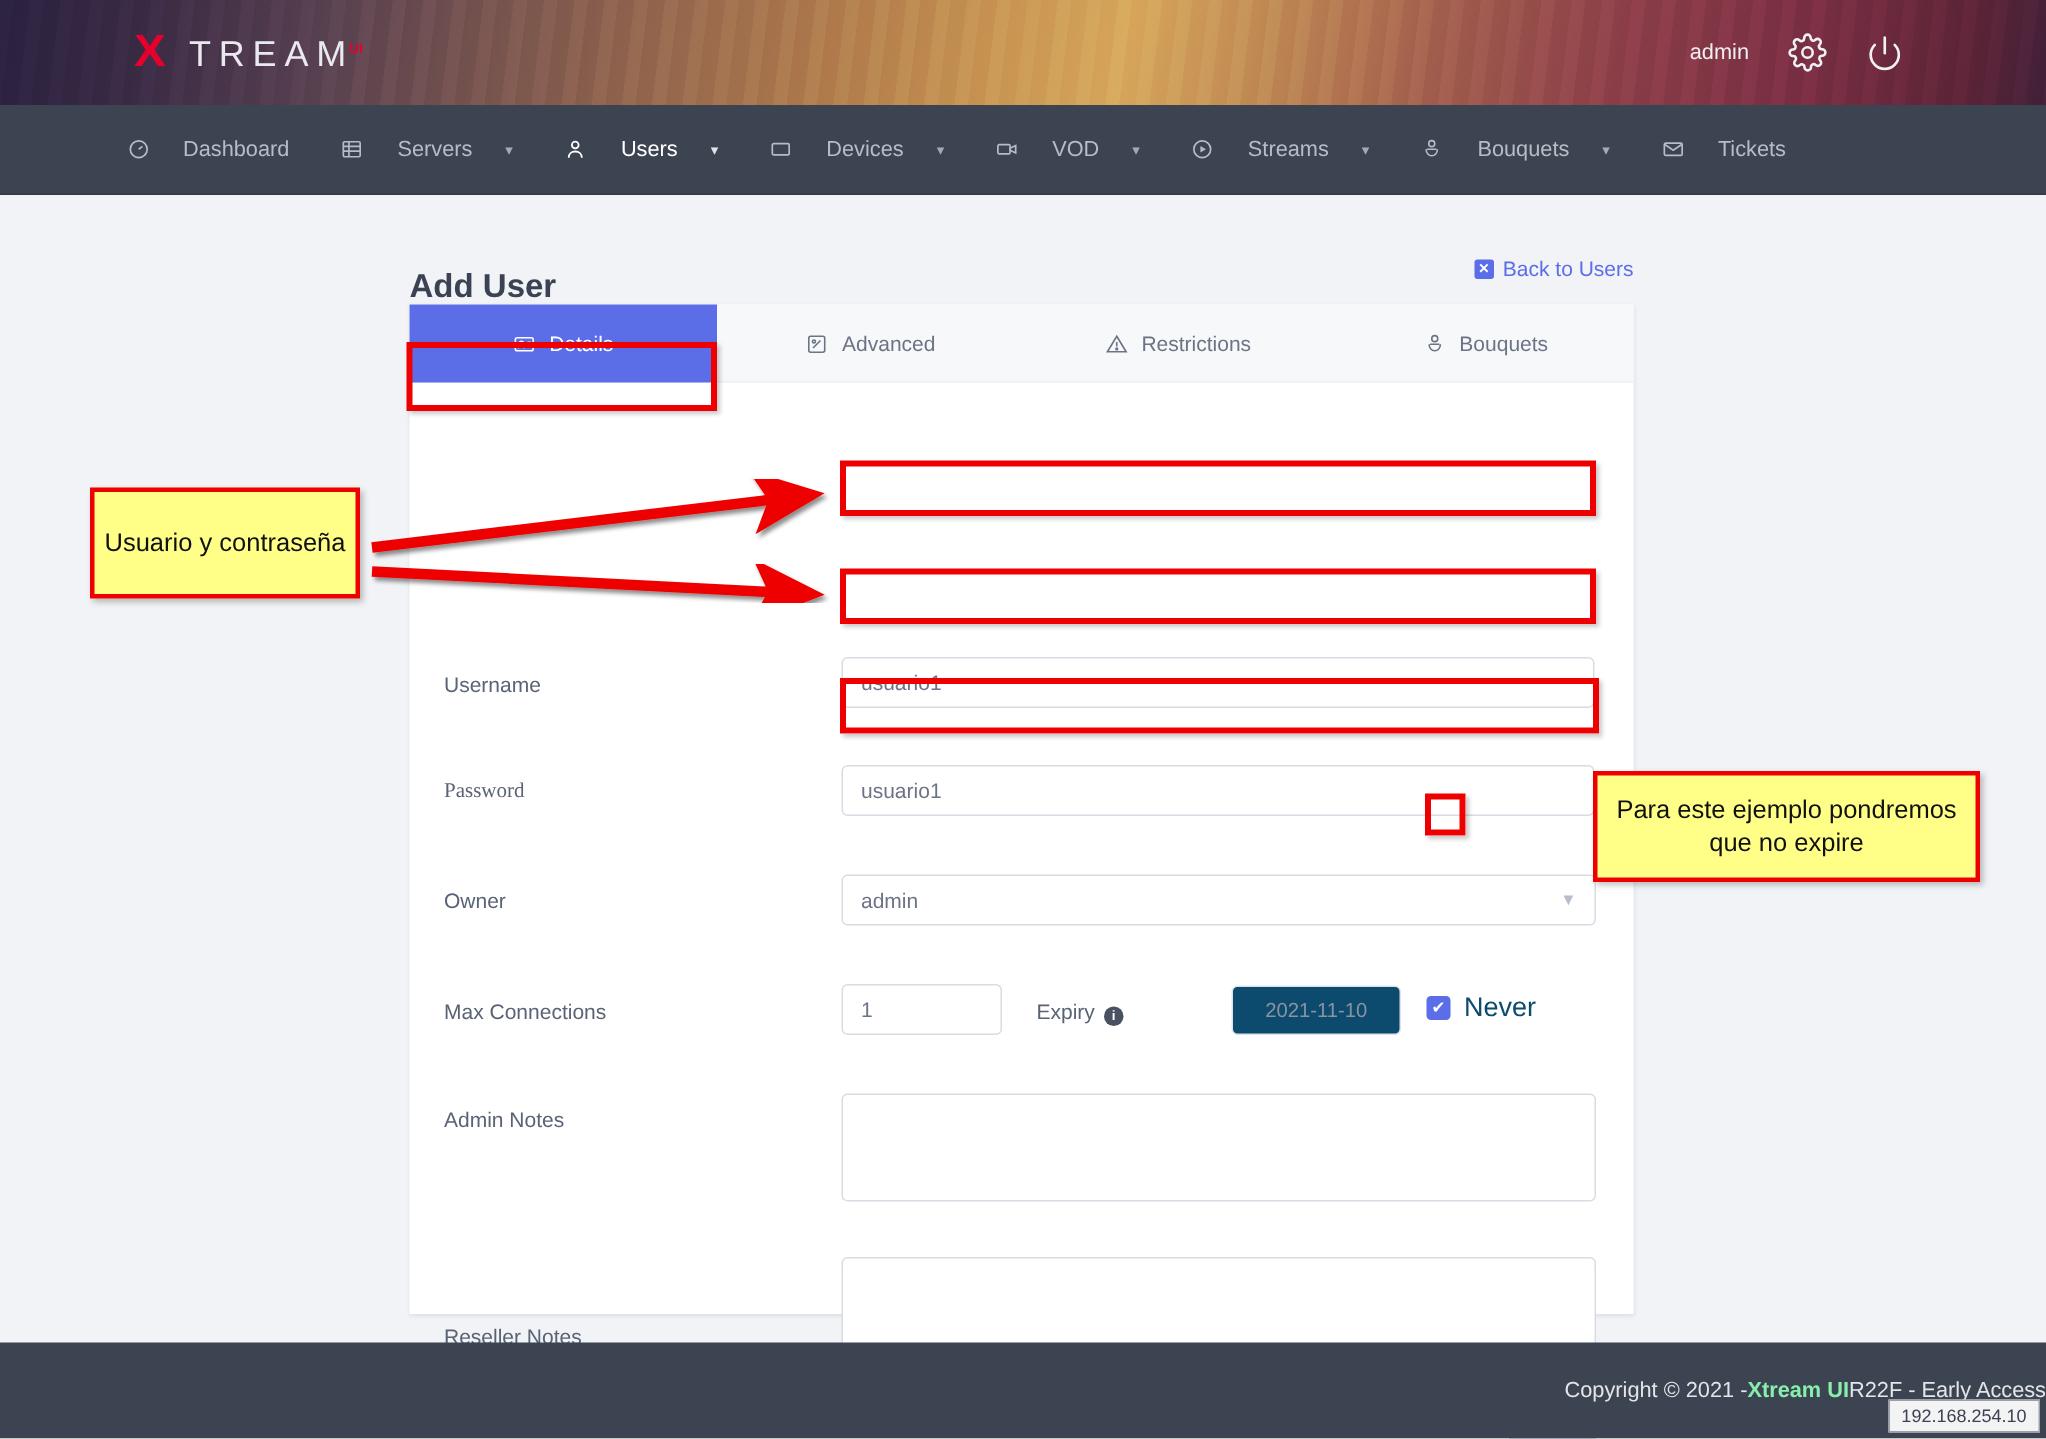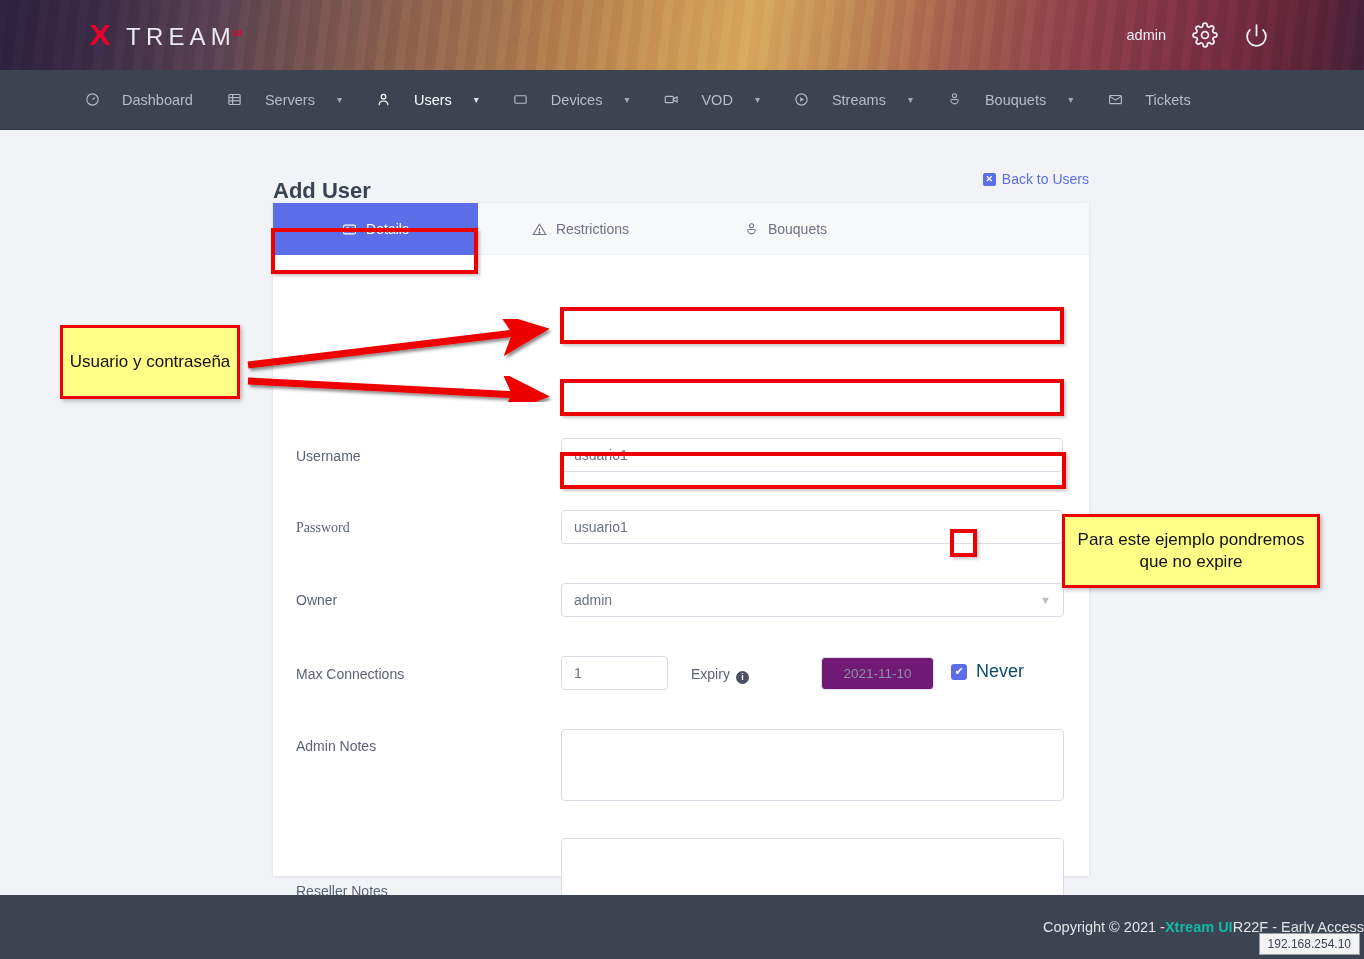--- a/index.html
+++ b/index.html
@@ -147,21 +147,21 @@
 
   .sel{
     width:100%; height:34px; border:1px solid #d8dce4; border-radius:4px;
     background:#fff; display:flex; align-items:center; padding:0 12px;
     font-size:14px; color:#6b7385; justify-content:space-between;
   }
   .sel .arr{ color:#b6bfc9; font-size:11px; }
 
   .dateinp{
     width:100%; height:33px; border:1px solid #dfe3e9; border-radius:4px;
-    background:#701a75; color:#8a93a3; font-size:13.5px;
+    background:#0c4a6e; color:#8a93a3; font-size:13.5px;
     display:flex; align-items:center; justify-content:center;
   }
   #wrap-never{ display:flex; align-items:center; gap:9px; }
   .chk{
     width:16px;height:16px;border-radius:3px;background:#5b6ee8;
     display:flex;align-items:center;justify-content:center;color:#fff;font-size:11px;
     cursor:pointer;
   }
   #never-lbl{ font-size:18px; color:#0c4a6e; }
   .infoico{
@@ -178,21 +178,21 @@
     width:58px;height:36px;background:#9aa6b2;border:none;border-radius:4px;
     color:#f2f4f7;font-size:14px;cursor:pointer;font-family:"Liberation Sans", sans-serif;
   }
 
   
   #footer{
     position:absolute; left:0; top:895px; width:1364px; height:64px;
     background:#3d4451; color:#e3e5ea; font-size:14.5px;
     display:flex; align-items:center; justify-content:flex-end;
   }
-  #footer b{ color:#14b8a6; }
+  #footer b{ color:#86efac; }
   #ipbadge{
     position:absolute; right:4px; bottom:4px;
     background:#f3f3f3; border:1px solid #9aa0ab;
     color:#3a4254; font-size:12px; padding:3px 8px;
   }
 
   
   #anno-layer{ position:absolute; inset:0; pointer-events:none; }
   .callout{
     position:absolute; background:#ffff88; border:3px solid #ee0000;
@@ -352,20 +352,30 @@
             <rect x="2.5" y="5" width="19" height="14" rx="2"></rect>
             <circle cx="9" cy="11" r="2.1"></circle>
               <path d="M5.6 16.3c.6-1.5 1.9-2.3 3.4-2.3s2.8.8 3.4 2.3"></path>
             <line x1="15.5" y1="10" x2="19" y2="10"></line>
               <line x1="15.5" y1="13.5" x2="19" y2="13.5"></line>
           </svg>
         </span>
         <span>Details</span>
       </div>
 
+      <div class="tab">
+        <span class="tico">
+          <svg width="15" height="15" viewBox="0 0 24 24" fill="none" stroke="#6b7385" stroke-width="1.7">
+            <rect x="3.5" y="3.5" width="17" height="17" rx="2"></rect>
+            <path d="M8 16l8-8"></path>
+              <circle cx="9" cy="9" r="1.6"></circle>
+          </svg>
+        </span>
+        <span>Advanced</span>
+      </div>
 
       <div class="tab">
         <span class="tico">
           <svg width="15" height="15" viewBox="0 0 24 24" fill="none" stroke="#6b7385" stroke-width="1.7">
             <path d="M12 3.5L22 20H2z"></path>
               <line x1="12" y1="9.5" x2="12" y2="14.5"></line>
             <circle cx="12" cy="17" r="0.9" fill="#6b7385"></circle>
           </svg>
         </span>
         <span>Restrictions</span>

